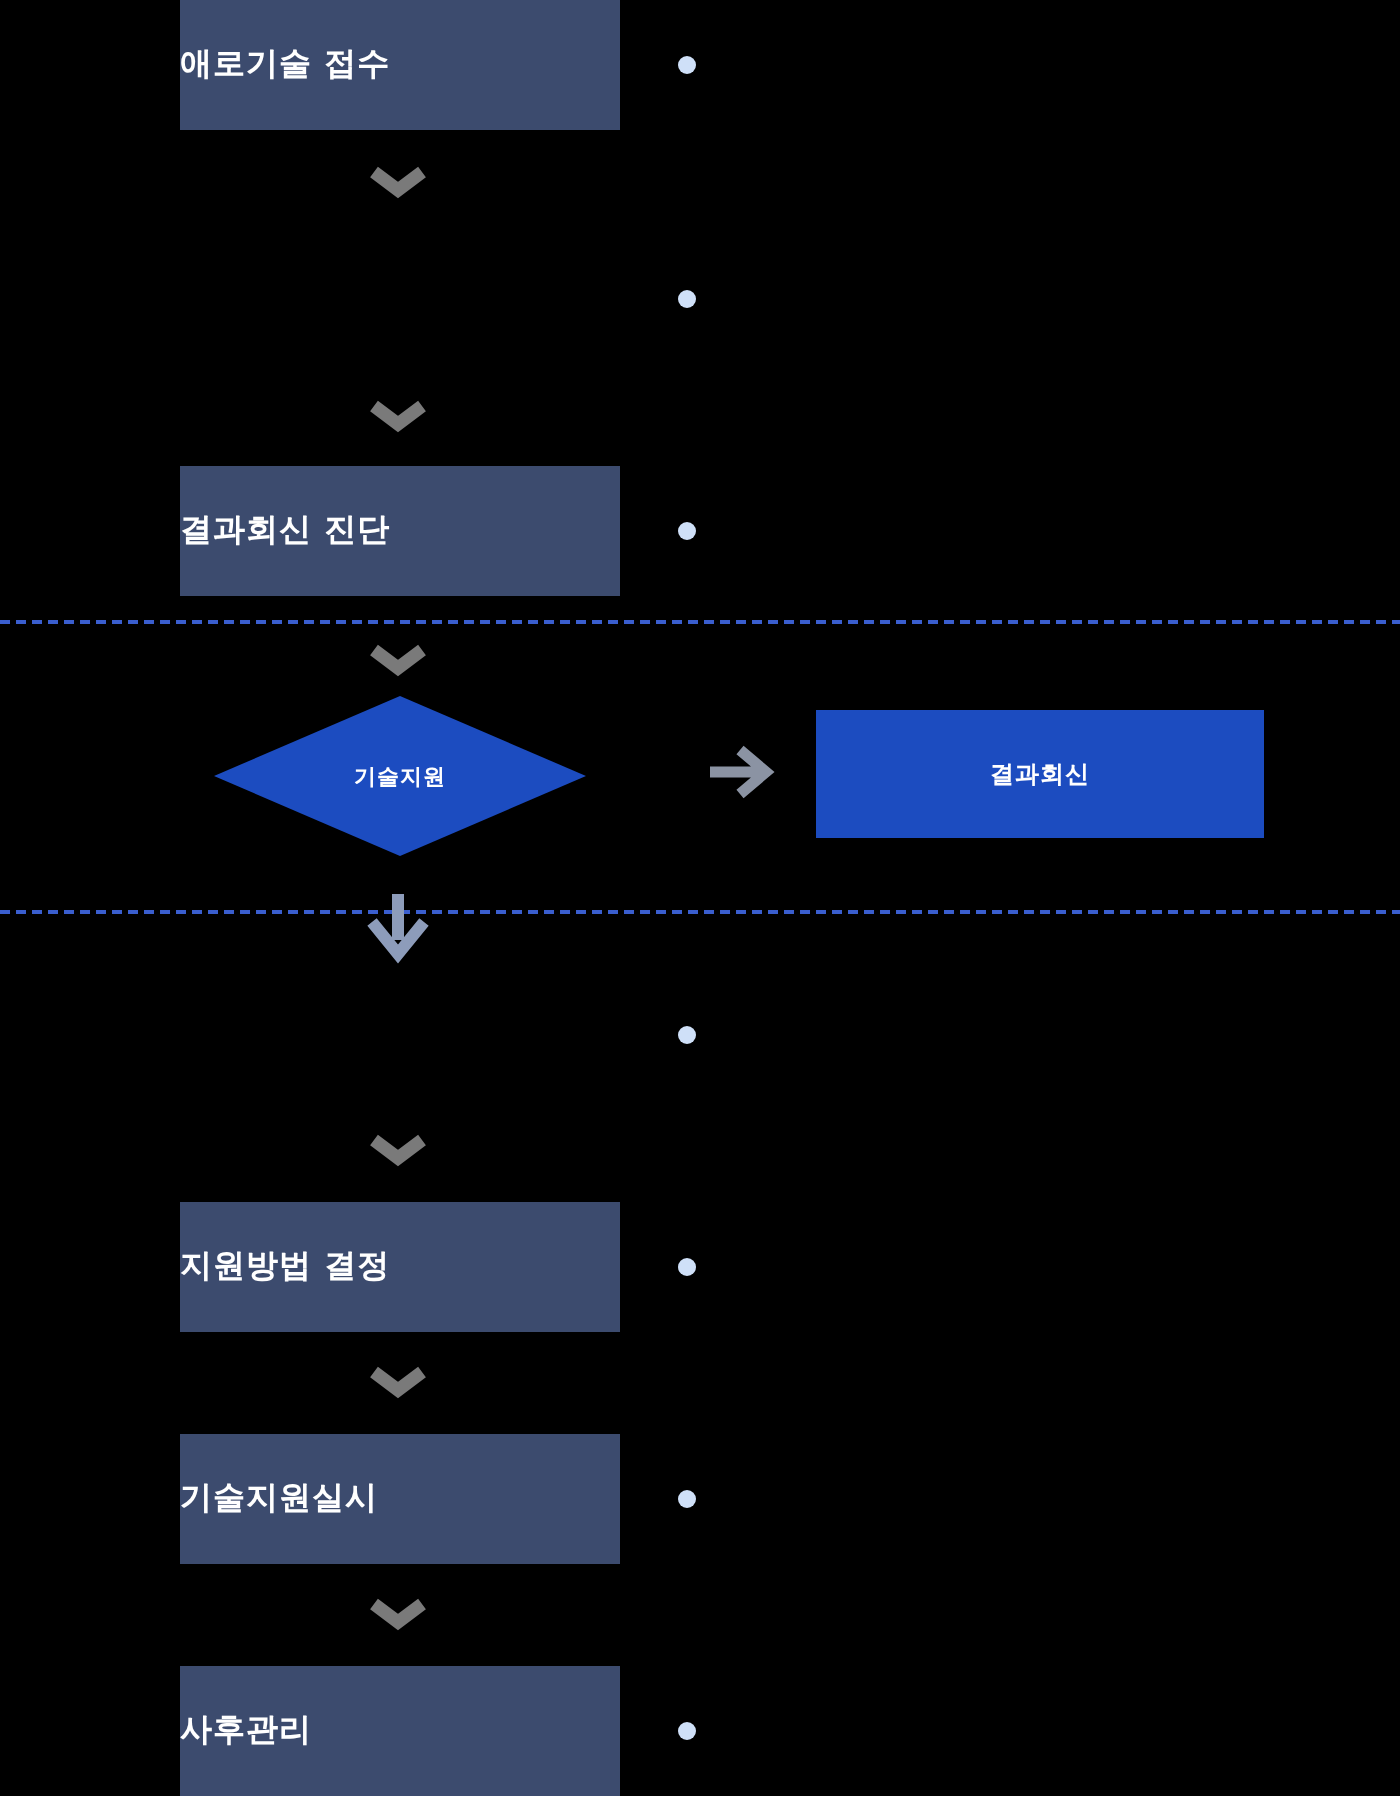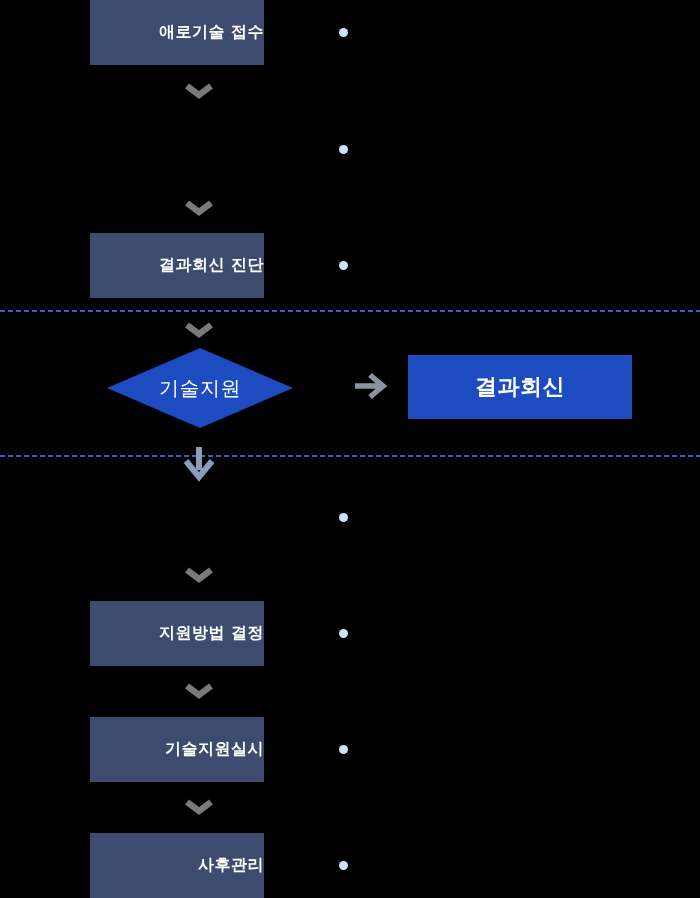--- a/index.html
+++ b/index.html
@@ -17,44 +17,44 @@
   html,body{background:#111;}
   .canvas{
     position:relative;
     width:700px;height:898px;
     background:var(--background);
     overflow:hidden;
     font-family:"DejaVu Sans","Liberation Sans",sans-serif;
   }
   .box{
     position:absolute;
-    left:90px;width:174px;height:65px;
+    left:90px;width:220px;height:65px;
     background:var(--step-navy);
-    display:flex;align-items:center;justify-content:flex-end;
+    display:flex;align-items:center;justify-content:flex-start;
     color:var(--text-white);
     font-size:16px;font-weight:bold;
     letter-spacing:0.5px;
   }
   .result-box{
     position:absolute;
     left:408px;top:355px;width:224px;height:64px;
     background:var(--accent-blue);
     display:flex;align-items:center;justify-content:center;
     color:var(--text-white);
-    font-size:22px;font-weight:bold;
+    font-size:12px;font-weight:bold;
     letter-spacing:0.5px;
   }
   .diamond{
     position:absolute;
     left:107px;top:348px;width:186px;height:80px;
     background:var(--accent-blue);
     clip-path:polygon(50% 0,100% 50%,50% 100%,0 50%);
     display:flex;align-items:center;justify-content:center;
     color:var(--text-white);
-    font-size:20px;font-weight:normal;
+    font-size:11px;font-weight:bold;
     letter-spacing:0.5px;
   }
   .dot{
     position:absolute;
     left:339px;width:9px;height:9px;border-radius:50%;
     background:var(--bullet-blue);
   }
   .chev{position:absolute;left:183px;width:32px;height:18px;}
   .chev polyline{stroke:var(--chevron-gray);stroke-width:6.5;fill:none;}
   .divider{
@@ -115,36 +115,36 @@
   <svg class="arrow-down" viewBox="0 0 32 38">
     <path d="M16 1 V24 M3 15 L16 31 L29 15"></path>
   </svg>
 
   <div class="dot" style="top:513px;"></div>
 
   <svg class="chev" style="top:566px;" viewBox="0 0 32 18">
     <polyline points="4,4 16,13 28,4"></polyline>
   </svg>
 
-  <div class="box" style="top:601px;padding-left:12px;">
+  <div class="box" style="top:601px;">
     <span>지원방법 결정</span>
   </div>
   <div class="dot" style="top:629px;"></div>
 
   <svg class="chev" style="top:682px;" viewBox="0 0 32 18">
     <polyline points="4,4 16,13 28,4"></polyline>
   </svg>
 
-  <div class="box" style="top:717px;padding-left:32px;">
+  <div class="box" style="top:717px;">
     <span>기술지원실시</span>
   </div>
   <div class="dot" style="top:745px;"></div>
 
   <svg class="chev" style="top:798px;" viewBox="0 0 32 18">
     <polyline points="4,4 16,13 28,4"></polyline>
   </svg>
 
-  <div class="box" style="top:833px;padding-left:13px;">
+  <div class="box" style="top:833px;">
     <span>사후관리</span>
   </div>
   <div class="dot" style="top:861px;"></div>
 
 </div>
 
 </body></html>

